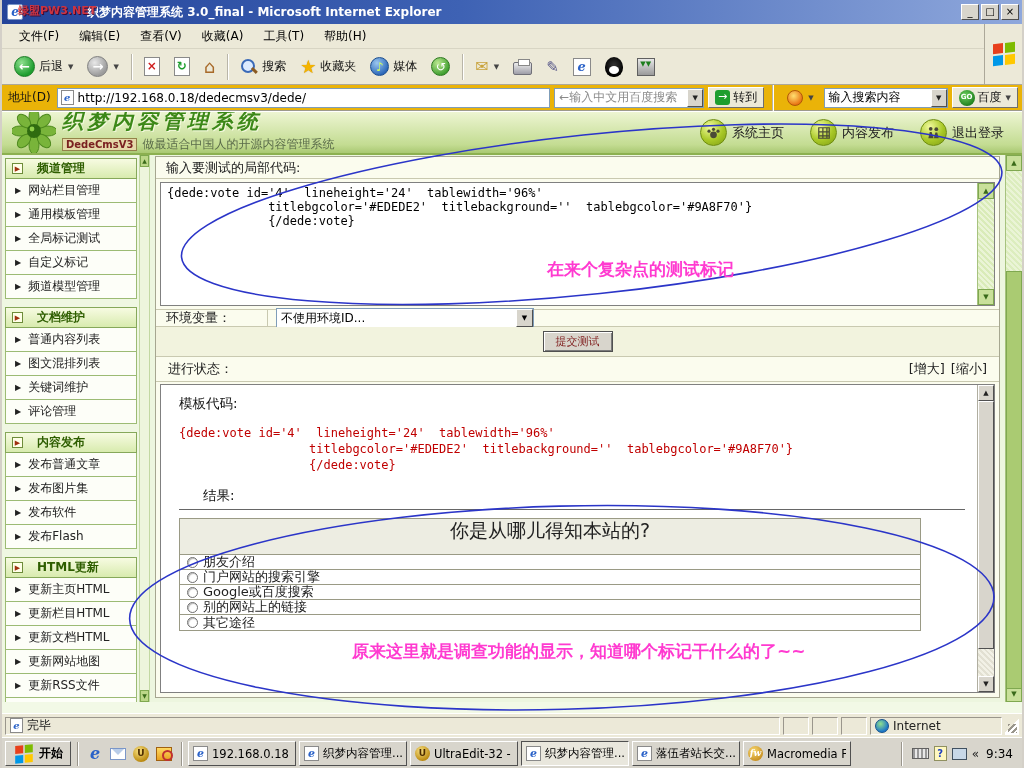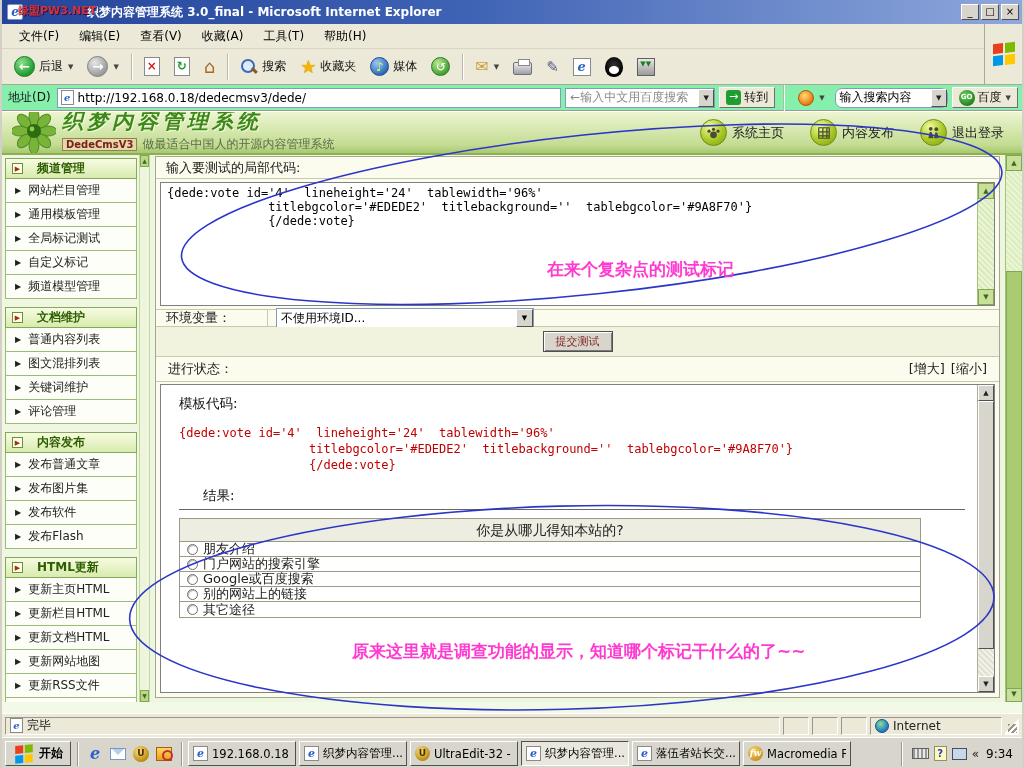--- a/index.html
+++ b/index.html
@@ -47,21 +47,21 @@
   .ico-iee { width:18px; height:18px; border:1px solid #8A8A8A; background:#fff; color:#2A62C8; font:italic bold 13px "DejaVu Serif",serif; text-align:center; line-height:16px; }
   .ico-qq { width:18px; height:20px; background:radial-gradient(circle at 50% 40%,#333,#000 70%); border-radius:50% 50% 45% 45%; position:relative; }
   .ico-qq::before { content:""; position:absolute; left:4px; top:9px; width:10px; height:8px; background:#fff; border-radius:50%; }
   .ico-fg { width:18px; height:18px; background:linear-gradient(#E8E8E8,#9A9A9A); border:1px solid #606060; color:#1E7E1E; font-size:7px; line-height:8px; text-align:center; padding-top:1px; }
   .flagbox { width:38px; border-left:1px solid #ACA899; display:flex; align-items:center; justify-content:center; }
   .xpflag { display:grid; grid-template-columns:10px 10px; grid-template-rows:10px 10px; gap:2px; transform:skewY(-6deg); }
   .xpflag i:nth-child(1){background:#E8401C;} .xpflag i:nth-child(2){background:#7EBB00;}
   .xpflag i:nth-child(3){background:#0098E8;} .xpflag i:nth-child(4){background:#FFC800;}
 
   
-  .addressbar { height:26px; display:flex; align-items:center; padding:2px 4px; gap:4px; background:#86efac; border-bottom:1px solid #9C9A8C; }
+  .addressbar { height:26px; display:flex; align-items:center; padding:2px 4px; gap:4px; background:#eab308; border-bottom:1px solid #9C9A8C; }
   .addr-label { color:#111; padding:0 2px; }
   .addr-input { flex:1; height:20px; background:#fff; border:1px solid #7F9DB9; display:flex; align-items:center; padding:0 3px; gap:4px; font-size:12px; color:#000; }
   .combo { height:20px; background:#fff; border:1px solid #7F9DB9; display:flex; align-items:center; padding-left:4px; }
   .combo .cb-btn { width:16px; height:18px; margin-left:4px; background:#D8D5CC; border:1px solid; border-color:#fff #505050 #505050 #fff; font-size:7px; text-align:center; line-height:16px; color:#222; }
   .hint { color:#8A8A8A; }
   .btn3d { height:21px; display:flex; align-items:center; gap:3px; padding:0 6px; background:#ECE9D8; border:1px solid; border-color:#fff #6E6E6E #6E6E6E #fff; color:#111; }
   .ico-go { width:15px; height:15px; background:#1E9E2E; color:#fff; font-size:11px; line-height:14px; text-align:center; border-radius:3px; }
   .ico-sun { width:16px; height:16px; border-radius:50%; background:radial-gradient(circle at 40% 35%,#FFE070,#E87010 75%); border:1px solid #B05808; }
   .ico-gocircle { width:16px; height:16px; border-radius:50%; background:radial-gradient(circle at 40% 35%,#6ED05E,#187818 80%); color:#fff; font-size:7px; font-weight:bold; text-align:center; line-height:15px; }
 
@@ -111,21 +111,21 @@
   .row-status { height:25px; display:flex; align-items:center; padding:0 12px; color:#222; font-size:13px; border-bottom:1px solid #C9C9B0; }
   .row-status .grow { flex:1; }
   .zoomlink { margin-left:6px; color:#222; }
   .row-results { flex:1; margin:2px 4px 4px; background:#fff; border:1px solid #808080; display:flex; overflow:hidden; }
   .results-inner { flex:1; padding:10px 0 0 18px; overflow:hidden; }
   .tpl-label, .res-label { color:#111; font-size:13.5px; }
   .tpl-code { margin-top:12px; font:12px "DejaVu Sans Mono","Liberation Mono",monospace; color:#C00000; white-space:pre; line-height:16px; }
   .res-label { margin-top:14px;margin-left:24px; }
   .res-hr { border:none; border-top:1px solid #666; margin:4px 12px 0 0; }
   .vote-table { margin-top:8px; width:93%; border:1px solid #9A9A85; }
-  .vote-head { height:23px; background:#EDEDE2; border-bottom:1px solid #9A9A85; text-align:center; line-height:22px; color:#222; font-size:14px; }
+  .vote-head { height:36px; background:#EDEDE2; border-bottom:1px solid #9A9A85; text-align:center; line-height:22px; color:#222; font-size:19px; }
   .vote-row { height:15px; display:flex; align-items:center; background:#fff; border-bottom:1px solid #9A9A85; padding-left:7px; color:#222; font-size:13px; gap:5px; }
   .vote-row:last-child { border-bottom:none; }
   .radio { width:11px; height:11px; border-radius:50%; background:#fff; border:1px solid #707070; box-shadow:inset 1px 1px 1px #B8B8B8; }
   .wscroll { width:17px; background:repeating-linear-gradient(45deg,#F2F1E6 0 2px,#E2E0D2 2px 4px); border-left:1px solid #B0AEA0; display:flex; flex-direction:column; }
   .wscr-btn { height:16px; background:#D8D5CC; border:1px solid; border-color:#fff #505050 #505050 #fff; font-size:7px; text-align:center; line-height:14px; color:#222; }
   .wscr-track { flex:1; position:relative; }
   .wscr-thumb { position:absolute; left:0; width:100%; background:#D8D5CC; border:1px solid; border-color:#fff #505050 #505050 #fff; }
 
   
   .pagescroll { width:17px; background:repeating-linear-gradient(45deg,#EAF4D6 0 2px,#DCEDBE 2px 4px); border-left:1px solid #A6C27E; display:flex; flex-direction:column; }
@@ -278,21 +278,21 @@
     </div>
     <div class="btn3d">
       <span class="ico-go">→</span>
       <span>转到</span>
     </div>
     <div class="tb-sep"></div>
     <div class="tb-btn">
       <span class="ico-sun"></span>
       <span class="drop">▼</span>
     </div>
-    <div class="combo" style="width:113px;border-radius:7px;">
+    <div class="combo" style="width:124px;">
       <span style="flex:1;color:#000;">输入搜索内容</span>
       <span class="cb-btn">▼</span>
     </div>
     <div class="btn3d">
       <span class="ico-gocircle">GO</span>
       <span>百度</span>
       <span class="drop">▼</span>
     </div>
   </div>
 

